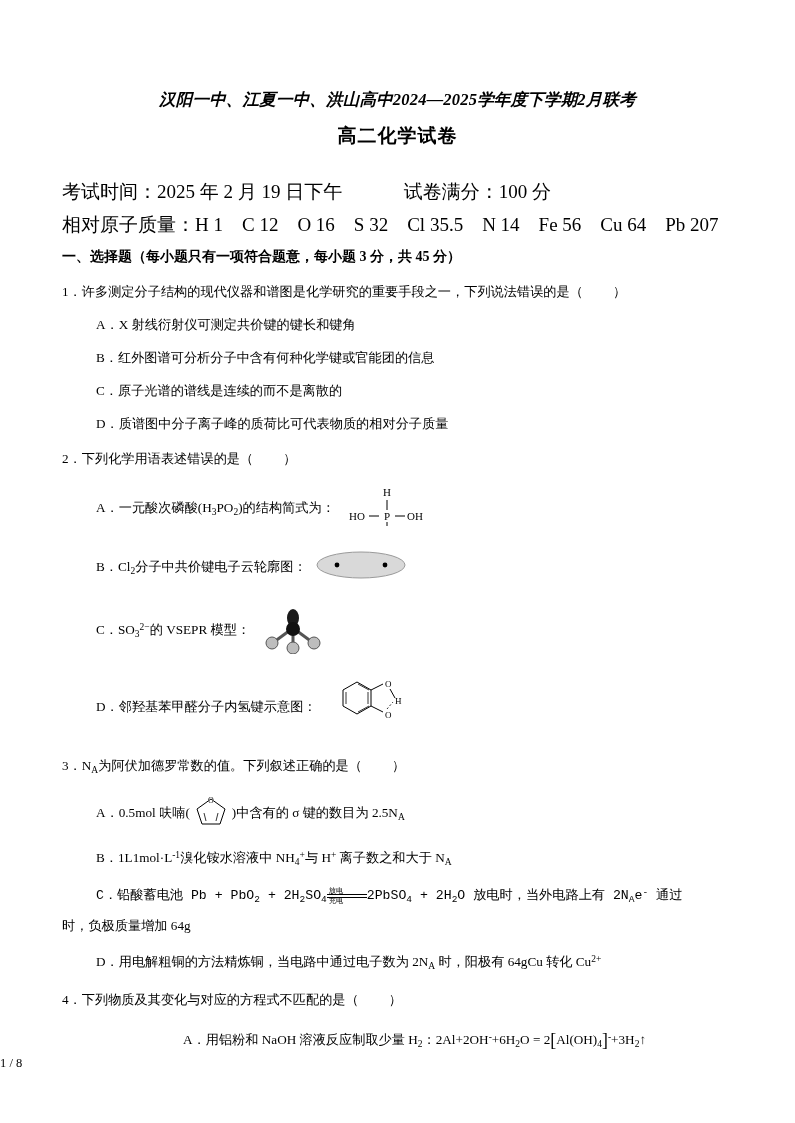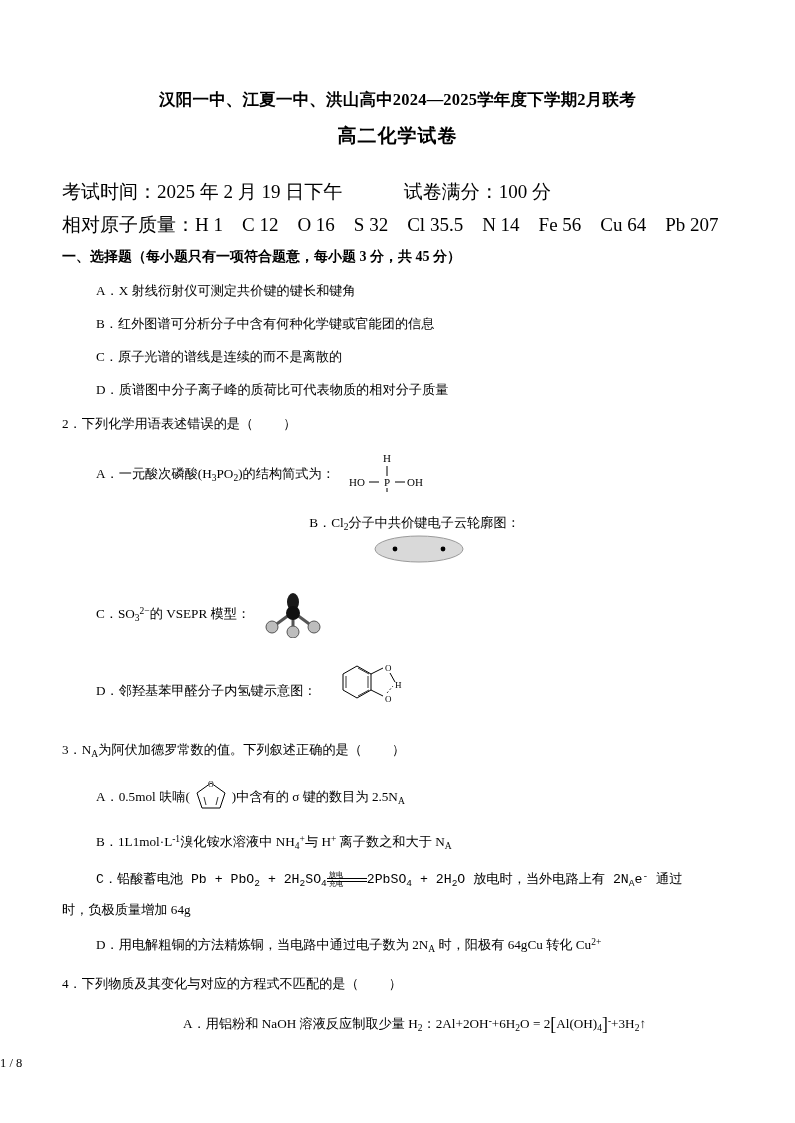--- a/index.html
+++ b/index.html
@@ -21,20 +21,21 @@
     box-sizing: border-box;
     padding: 88px 62px 0 62px;
     position: relative;
   }
   .title-main {
     text-align: center;
     font-weight: bold;
     font-size: 16.5px;
     line-height: 1.5;
     letter-spacing: 0.2px;
+    font-style: italic;
   }
   .title-sub {
     text-align: center;
     font-weight: bold;
     font-size: 19px;
     margin-top: 10px;
     letter-spacing: 1px;
   }
   .meta {
     margin-top: 26px;
@@ -113,20 +114,23 @@
     <div>
       <span>考试时间：2025 年 2 月 19 日下午</span>
       <span class="gap"></span>
       <span>试卷满分：100 分</span>
     </div>
     <div>相对原子质量：H 1　C 12　O 16　S 32　Cl 35.5　N 14　Fe 56　Cu 64　Pb 207</div>
   </div>
 
   <div class="section-head">一、选择题（每小题只有一项符合题意，每小题 3 分，共 45 分）</div>
 
+  <div class="q">
+    <span>1．</span><span>许多测定分子结构的现代仪器和谱图是化学研究的重要手段之一，下列说法错误的是（</span><span class="blank"></span><span>）</span>
+  </div>
   <div class="opt">A．X 射线衍射仪可测定共价键的键长和键角</div>
   <div class="opt">B．红外图谱可分析分子中含有何种化学键或官能团的信息</div>
   <div class="opt">C．原子光谱的谱线是连续的而不是离散的</div>
   <div class="opt">D．质谱图中分子离子峰的质荷比可代表物质的相对分子质量</div>
 
   <div class="q">
     <span>2．</span><span>下列化学用语表述错误的是（</span><span class="blank"></span><span>）</span>
   </div>
 
   <div class="opt-row" style="margin-top:14px;">
@@ -140,21 +144,21 @@
         <text x="6" y="36" font-size="11" font-family="Liberation Serif, serif">HO</text>
         <line x1="26" y1="32" x2="36" y2="32" stroke="#000" stroke-width="1"></line>
         <text x="44" y="36" font-size="11" font-family="Liberation Serif, serif" text-anchor="middle">P</text>
         <line x1="52" y1="32" x2="62" y2="32" stroke="#000" stroke-width="1"></line>
         <text x="64" y="36" font-size="11" font-family="Liberation Serif, serif">OH</text>
         <line x1="44" y1="38" x2="44" y2="42" stroke="#000" stroke-width="1"></line>
       </svg>
     </span>
   </div>
 
-  <div class="opt-row" style="margin-top:16px;flex-direction:column;">
+  <div class="opt-row" style="margin-top:16px;">
     <span class="txt">
       <span>B．</span><span>Cl</span><span class="sub">2</span><span>分子中共价键电子云轮廓图：</span>
     </span>
     <span class="fig">
       <svg width="92" height="34" viewBox="0 0 92 34">
         <ellipse cx="46" cy="17" rx="44" ry="13" fill="#d9d9d9" stroke="#9a9a9a" stroke-width="1"></ellipse>
         <circle cx="22" cy="17" r="2.4" fill="#000"></circle>
         <circle cx="70" cy="17" r="2.4" fill="#000"></circle>
       </svg>
     </span>

